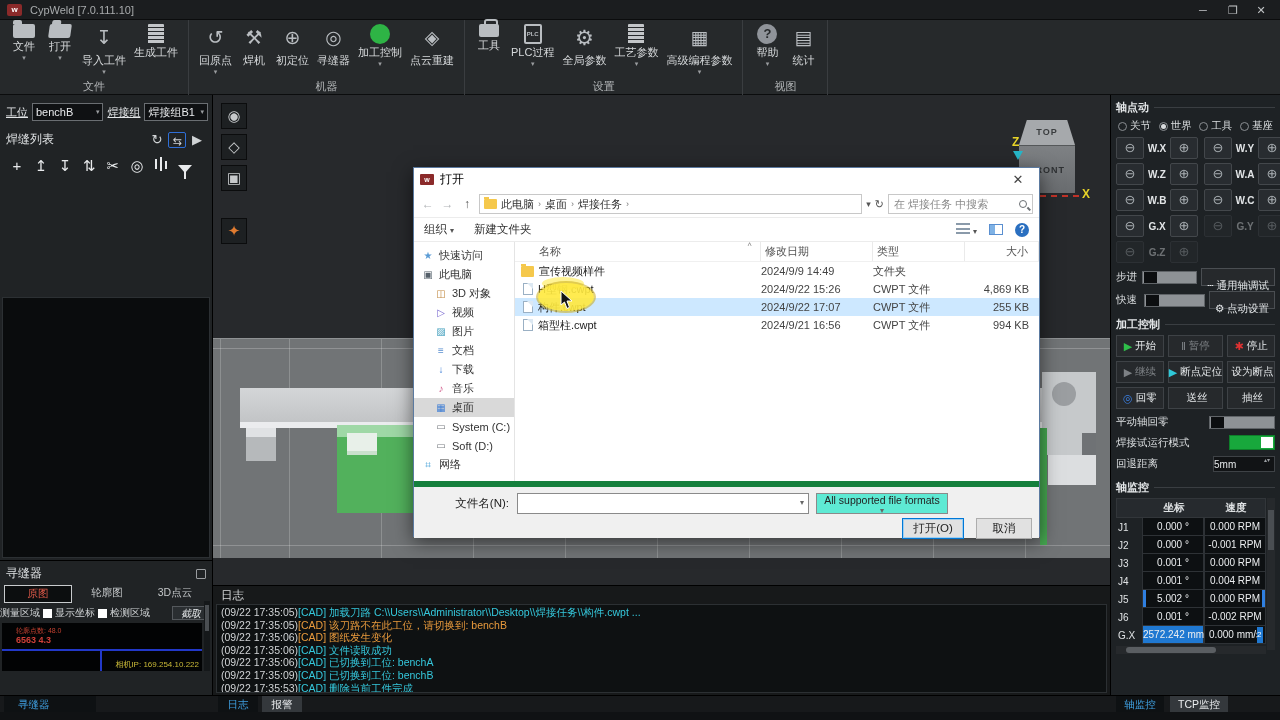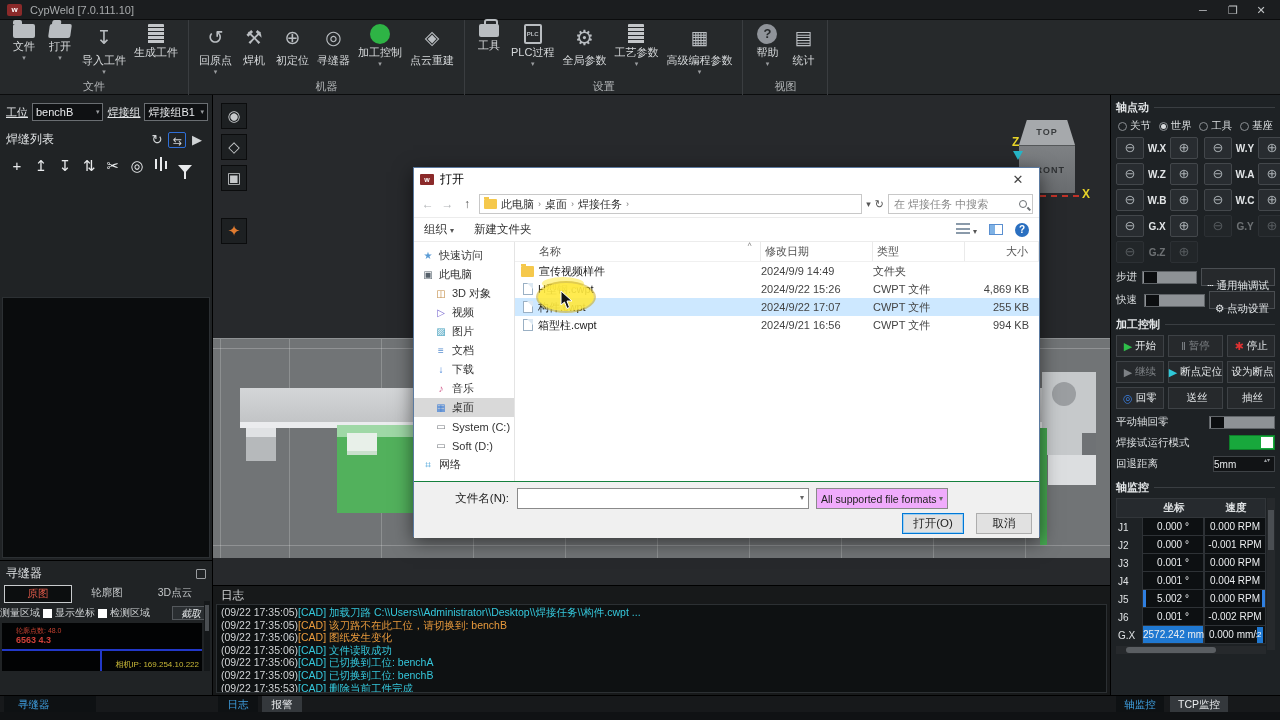--- a/index.html
+++ b/index.html
@@ -222,25 +222,25 @@
   .sortcaret { position:absolute; right:8px; top:-2px; font-size:8px; color:#888; }
   .frow { display:flex; height:18px; align-items:center; font-size:11px; color:#222; }
   .frow.selected { background:#cde8ff; }
   .fc-name { flex:1; display:flex; align-items:center; gap:5px; padding-left:6px; white-space:nowrap; overflow:hidden; }
   .fc-date { width:112px; color:#444; } .fc-type { width:92px; color:#444; } .fc-size { width:74px; text-align:right; padding-right:10px; color:#444; }
   .fic { width:13px; height:11px; flex:none; position:relative; }
   .fic.folder { background:#f5c84c; border-radius:1px; }
   .fic.folder::before { content:""; position:absolute; top:-2px; left:0; width:5px; height:2px; background:#f5c84c; }
   .fic.file { width:10px; height:12px; background:#fff; border:1px solid #9ab0c4; margin-left:2px; }
   .fic.file::before { content:""; position:absolute; right:-1px; top:-1px; border:3px solid #dce8f2; border-left-color:transparent; border-bottom-color:transparent; }
-  #dlg-footer { height:57px; background:#f0f0f0; border-top:1px solid #15803d; position:relative; font-size:11.5px; }
+  #dlg-footer { height:57px; background:#f0f0f0; border-top:6px solid #15803d; position:relative; font-size:11.5px; }
   #fn-label { position:absolute; left:0; top:9px; width:95px; text-align:right; color:#222; }
   #fn-input { position:absolute; left:103px; top:6px; width:292px; height:21px; background:#fff; border:1px solid #8a8a8a; }
   #fn-input::after { content:"▾"; position:absolute; right:4px; top:4px; font-size:8px; color:#666; }
-  #fmt-select { position:absolute; left:402px; top:6px; width:132px; height:21px; background:#f0abfc; border:1px solid #8a8a8a; font-size:10.5px; color:#222; display:flex; align-items:center; padding:0 4px; justify-content:space-between; }
+  #fmt-select { position:absolute; left:402px; top:6px; width:132px; height:21px; background:#5eead4; border:1px solid #8a8a8a; font-size:10.5px; color:#222; display:flex; align-items:center; padding:0 4px; justify-content:space-between;flex-direction:column; }
   #fmt-select .car { font-size:8px; color:#666; }
   .dlg-btn { position:absolute; top:31px; height:21px; background:#e1e1e1; border:1px solid #adadad; font-size:11.5px; color:#222; text-align:center; line-height:19px; }
   #btn-open { left:488px; width:62px; border:1px solid #0078d7; box-shadow:inset 0 0 0 1px #9fceef; }
   #btn-cancel { left:562px; width:56px; }
 
   
   #blob-small { position:absolute; left:542px; top:277px; width:42px; height:13px; background:#ffe93e; opacity:.55; border-radius:50%; z-index:60; }
   #blob-big { position:absolute; left:538px; top:283px; width:56px; height:28px; background:#ffe93e; opacity:.9; border-radius:50%; box-shadow:0 0 0 2px rgba(200,170,20,.6); z-index:60; }
   #cursor { position:absolute; left:560px; top:290px; z-index:61; }
 </style>

